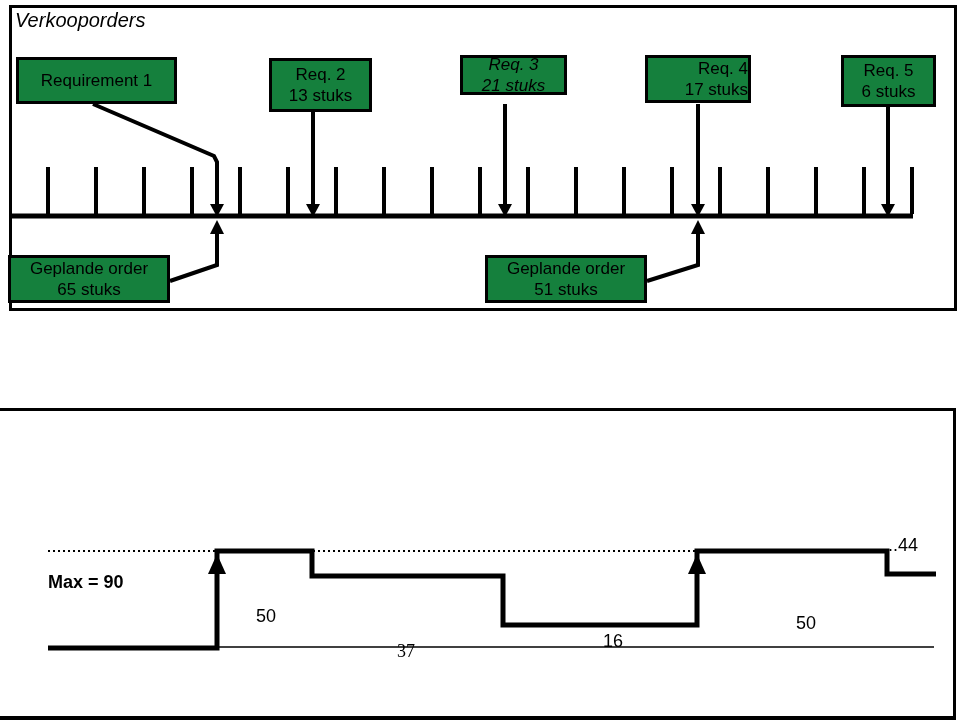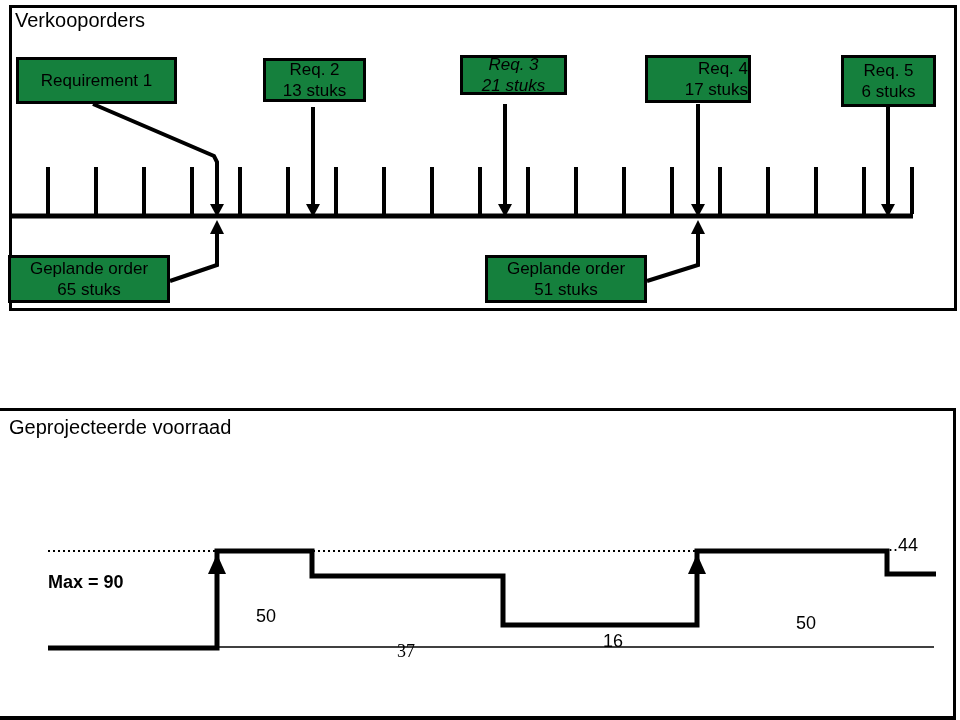--- a/index.html
+++ b/index.html
@@ -4,42 +4,41 @@
 <style>
   html,body { margin:0; padding:0; background:#fff; }
   .stage {
     position:relative; width:960px; height:720px; background:#ffffff;
     font-family:"Liberation Sans", sans-serif; color:#000; overflow:hidden;
   }
   .panel { position:absolute; box-sizing:border-box; border:3px solid #000; }
   .panel-top    { left:9px;  top:5px;   width:948px; height:306px; }
   .panel-bottom { left:0px;  top:408px; width:956px; height:312px; border-left:none; border-bottom-width:4px; }
   .panel-title { position:absolute; font-size:20px; line-height:24px; white-space:nowrap; }
-  .title-top    { left:15px; top:8px; }
+  .title-top    { left:15px; top:8px;font-style:italic; }
   .title-bottom { left:9px;  top:415px; }
   .overlay { position:absolute; left:0; top:0; width:960px; height:720px; }
   .labelbox {
     position:absolute; box-sizing:border-box; background:#15803d; border:3px solid #000;
     text-align:center; font-size:17px; line-height:21px; display:flex;
     flex-direction:column; justify-content:center;
   }
   .lbl { position:absolute; font-size:18px; line-height:20px; white-space:nowrap; }
   .lbl.centered { text-align:center;margin-top:32px; }
   .lbl.bold { font-weight:bold; }
 </style>
 </head>
 <body>
 
 <div class="stage">
 
   <div class="panel panel-top"></div>
   <div class="panel panel-bottom"></div>
 
   <div class="panel-title title-top">Verkooporders</div>
-  <div class="panel-title title-bottom">Geprojecteerde voorraad</div>
 
   <svg class="overlay" viewBox="0 0 960 720">
 
     <g stroke="#000">
       <line x1="10" y1="216" x2="913" y2="216" stroke-width="5"></line>
       <g stroke-width="4">
         <line x1="48" y1="167" x2="48" y2="214"></line>
           <line x1="96" y1="167" x2="96" y2="214"></line>
         <line x1="144" y1="167" x2="144" y2="214"></line>
           <line x1="192" y1="167" x2="192" y2="214"></line>
@@ -86,21 +85,21 @@
       <line x1="217" y1="647" x2="934" y2="647" stroke-width="1.5"></line>
       <path d="M48,648 H217 V551 H312 V576 H503 V625 H697 V551 H887 V574 H936" stroke-width="5"></path>
       <polygon points="208,574 226,574 217,554" fill="#000" stroke="none"></polygon>
       <polygon points="688,574 706,574 697,554" fill="#000" stroke="none"></polygon>
     </g>
   </svg>
 
   <div class="labelbox" style="left:16px;top:57px;width:161px;height:47px;">
     <div>Requirement 1</div>
   </div>
-  <div class="labelbox" style="left:263px;top:58px;width:103px;height:44px;">
+  <div class="labelbox" style="left:269px;top:58px;width:103px;height:54px;">
     <div>Req. 2</div>
     <div>13 stuks</div>
   </div>
   <div class="labelbox" style="left:460px;top:55px;width:107px;height:40px;font-style:italic;">
     <div>Req. 3</div>
     <div>21 stuks</div>
   </div>
   <div class="labelbox" style="left:645px;top:55px;width:106px;height:48px;align-items:flex-end;">
     <div>Req. 4</div>
     <div>17 stuks</div>

